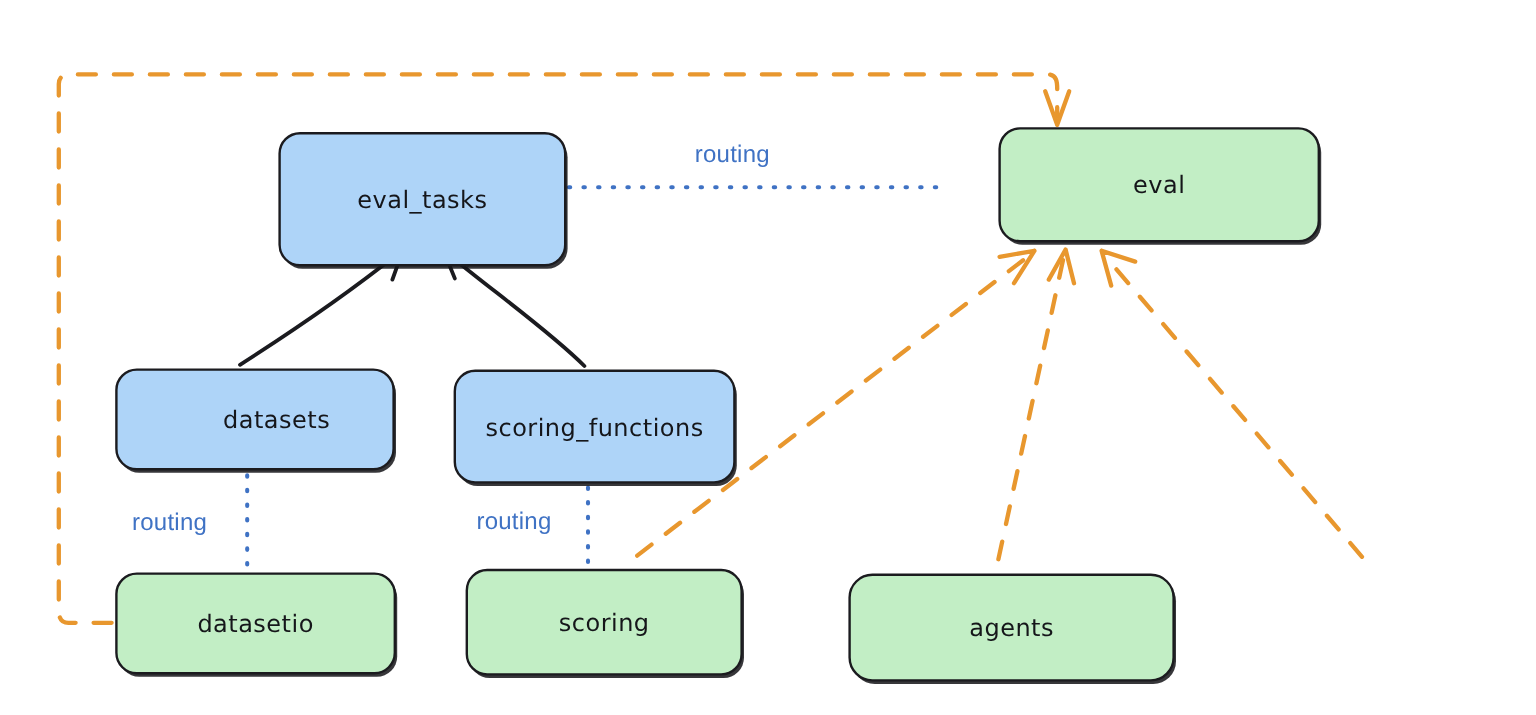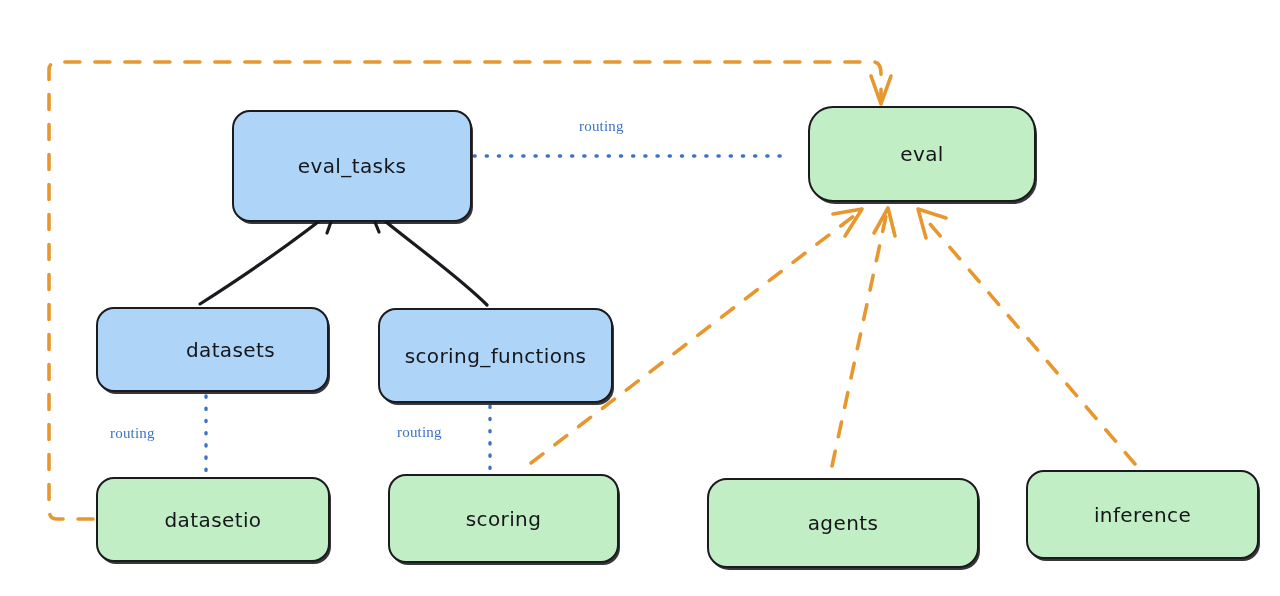--- a/index.html
+++ b/index.html
@@ -37,22 +37,22 @@
     font-size: 20px;
     letter-spacing: 0.4px;
     color: #15161a;
     box-shadow: 2px 3px 0 -1px rgba(20,20,24,0.85);
   }
   .node.blue  { background: #aed4f8; }
   .node.green { background: #c2eec5; }
 
   .edge-label {
     position: absolute;
-    font-family: Liberation Serif, serif;
-    font-size: 15px;
+    font-family: Liberation Sans, sans-serif;
+    font-size: 20px;
     color: #3f72c4;
     white-space: nowrap;
     letter-spacing: 0.2px;
   }
 </style>
 </head>
 <body>
 
 <div id="canvas">
 
@@ -100,21 +100,21 @@
     <g>
       <path d="M1135,464 L 924,217" fill="none" stroke="#e8972e" stroke-width="3.6" stroke-linecap="round" stroke-dasharray="15 15"></path>
       <path d="M918,209 L 926,238 M918,209 L 946,218" fill="none" stroke="#e8972e" stroke-width="3.6" stroke-linecap="round"></path>
     </g>
   </svg>
 
   <div class="node blue" style="left:232px; top:110px; width:240px; height:112px;">
     <span>eval_tasks</span>
   </div>
 
-  <div class="node green" style="left:808px; top:106px; width:228px; height:96px;border-radius:25px;">
+  <div class="node green" style="left:832px; top:106px; width:268px; height:96px;">
     <span>eval</span>
   </div>
 
   <div class="node blue" style="left:96px; top:307px; width:233px; height:85px;padding-left:36px;">
     <span>datasets</span>
   </div>
 
   <div class="node blue" style="left:378px; top:308px; width:235px; height:95px;">
     <span>scoring_functions</span>
   </div>
@@ -124,23 +124,20 @@
   </div>
 
   <div class="node green" style="left:388px; top:474px; width:231px; height:89px;">
     <span>scoring</span>
   </div>
 
   <div class="node green" style="left:707px; top:478px; width:272px; height:90px;border-radius:20px;">
     <span>agents</span>
   </div>
 
-  <div class="node green" style="left:1026px; top:470px; width:233px; height:89px;">
-    <span>inference</span>
-  </div>
 
   <div class="edge-label" style="left:579px; top:118px;">routing</div>
 
   <div class="edge-label" style="left:110px; top:425px;">routing</div>
 
   <div class="edge-label" style="left:397px; top:424px;">routing</div>
 
 </div>
 
 </body></html>

